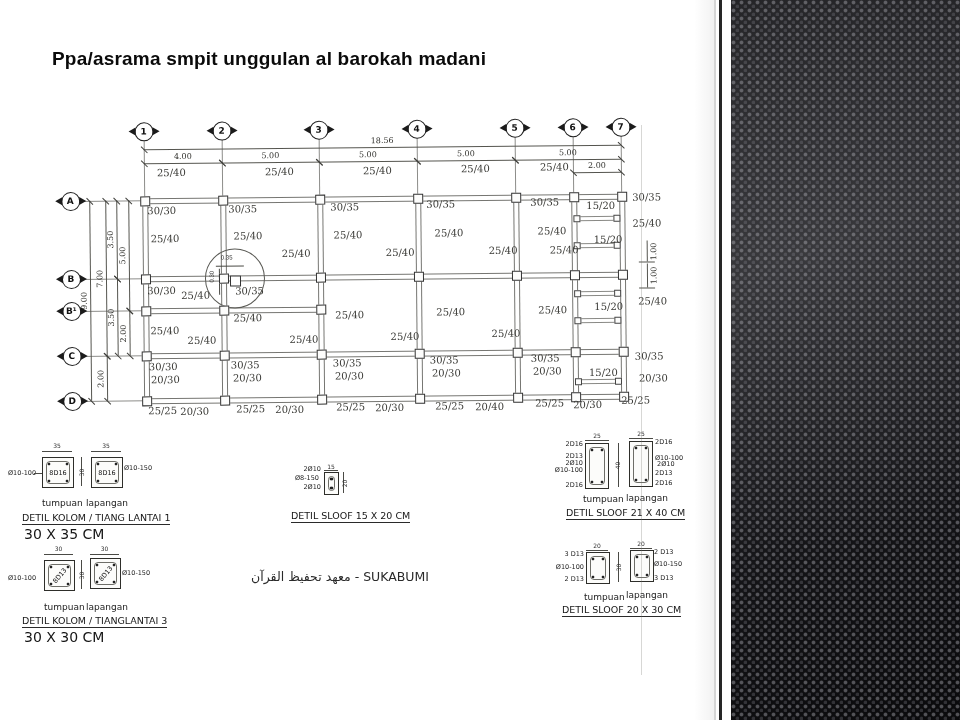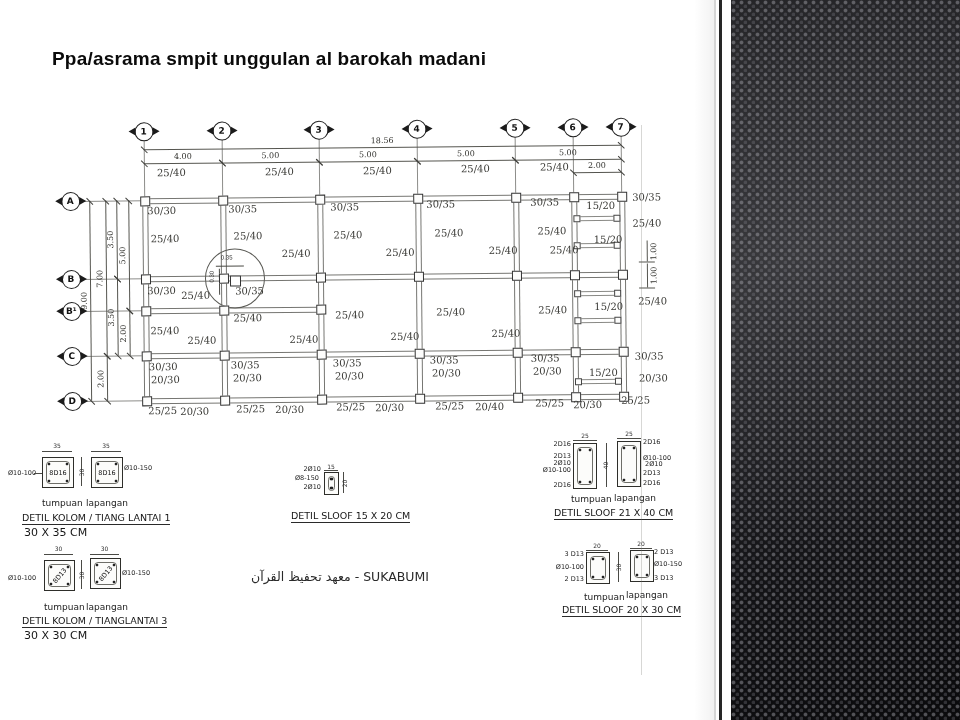--- a/index.html
+++ b/index.html
@@ -53,21 +53,21 @@
       radial-gradient(circle at 2px calc(100% - 2px),#222 1.1px,transparent 1.7px),
       radial-gradient(circle at calc(100% - 2px) calc(100% - 2px),#222 1.1px,transparent 1.7px);}
   .rcsec .bar{position:absolute;inset:0;display:flex;align-items:center;justify-content:center;
               font-size:6.5px;color:#111;white-space:nowrap;}
   .rcsec .bar.rot{transform:rotate(-50deg);}
   .dtiny{font-size:6.5px;white-space:nowrap;color:#222;line-height:7px;}
   .dim-t{font-size:6px;color:#333;text-align:center;white-space:nowrap;}
   .dimbar{background:#4a4a45;}
   .dcap{font-size:9px;color:#222;white-space:nowrap;}
   .dtitle{font-size:9.5px;color:#161616;border-bottom:1px solid #2a2a2a;padding-bottom:1px;white-space:nowrap;}
-  .dsub{font-size:11px;color:#161616;white-space:nowrap;}
+  .dsub{font-size:14px;color:#161616;white-space:nowrap;}
   
   .crease{position:absolute;left:641px;top:125px;width:1px;height:550px;background:rgba(110,110,105,.28);}
   .paper-edge{position:absolute;left:714px;top:0;width:1.5px;height:720px;background:rgba(0,0,0,.16);}
   .edge-shade{position:absolute;left:694px;top:0;width:20px;height:720px;
               background:linear-gradient(90deg,rgba(0,0,0,0) 0%,rgba(0,0,0,.05) 100%);}
   .mesh-edge{position:absolute;left:719px;top:0;width:3px;height:720px;background:#262626;}
   .mesh{position:absolute;left:731px;top:0;width:229px;height:720px;background:
       radial-gradient(circle at 30% 35%,rgba(255,255,255,.07),rgba(255,255,255,0) 60%),
       radial-gradient(circle at 2.5px 2.5px,rgba(155,155,162,.5) 1.3px,transparent 2.4px),
       radial-gradient(circle at 6.5px 6.5px,rgba(112,112,120,.38) 1.3px,transparent 2.4px),
@@ -337,21 +337,21 @@
     <div class="dimbar" style="left:39px;top:20px;width:14px;height:1px;"></div>
     <div class="rcsec" style="left:39px;top:22px;width:13px;height:21px;"></div>
     <div class="dimbar" style="left:58px;top:22px;width:1px;height:21px;"></div>
     <span class="dim-t" style="left:56px;top:30px;transform:rotate(-90deg);">20</span>
     <span class="dtiny" style="left:14px;top:16px;width:22px;text-align:right;">2Ø10</span>
     <span class="dtiny" style="left:8px;top:25px;width:28px;text-align:center;">Ø8-150</span>
     <span class="dtiny" style="left:14px;top:34px;width:22px;text-align:right;">2Ø10</span>
     <span class="dtitle" style="left:6px;top:60px;">DETIL SLOOF 15 X 20 CM</span>
   </div>
 
-  <div class="detail" style="left:540px;top:430px;width:160px;height:100px;">
+  <div class="detail" style="left:552px;top:430px;width:160px;height:100px;">
     <span class="dim-t" style="left:33px;top:2px;width:24px;">25</span>
     <span class="dim-t" style="left:77px;top:0;width:24px;">25</span>
     <div class="dimbar" style="left:33px;top:10px;width:24px;height:1px;"></div>
     <div class="dimbar" style="left:77px;top:8px;width:24px;height:1px;"></div>
     <div class="rcsec" style="left:33px;top:13px;width:22px;height:44px;"></div>
     <div class="rcsec" style="left:77px;top:11px;width:22px;height:44px;"></div>
     <div class="dimbar" style="left:66px;top:13px;width:1px;height:44px;"></div>
     <span class="dim-t" style="left:62px;top:32px;transform:rotate(-90deg);">40</span>
     <span class="dtiny" style="left:0;top:11px;width:31px;text-align:right;">2D16</span>
     <span class="dtiny" style="left:0;top:23px;width:31px;text-align:right;">2D13</span>

